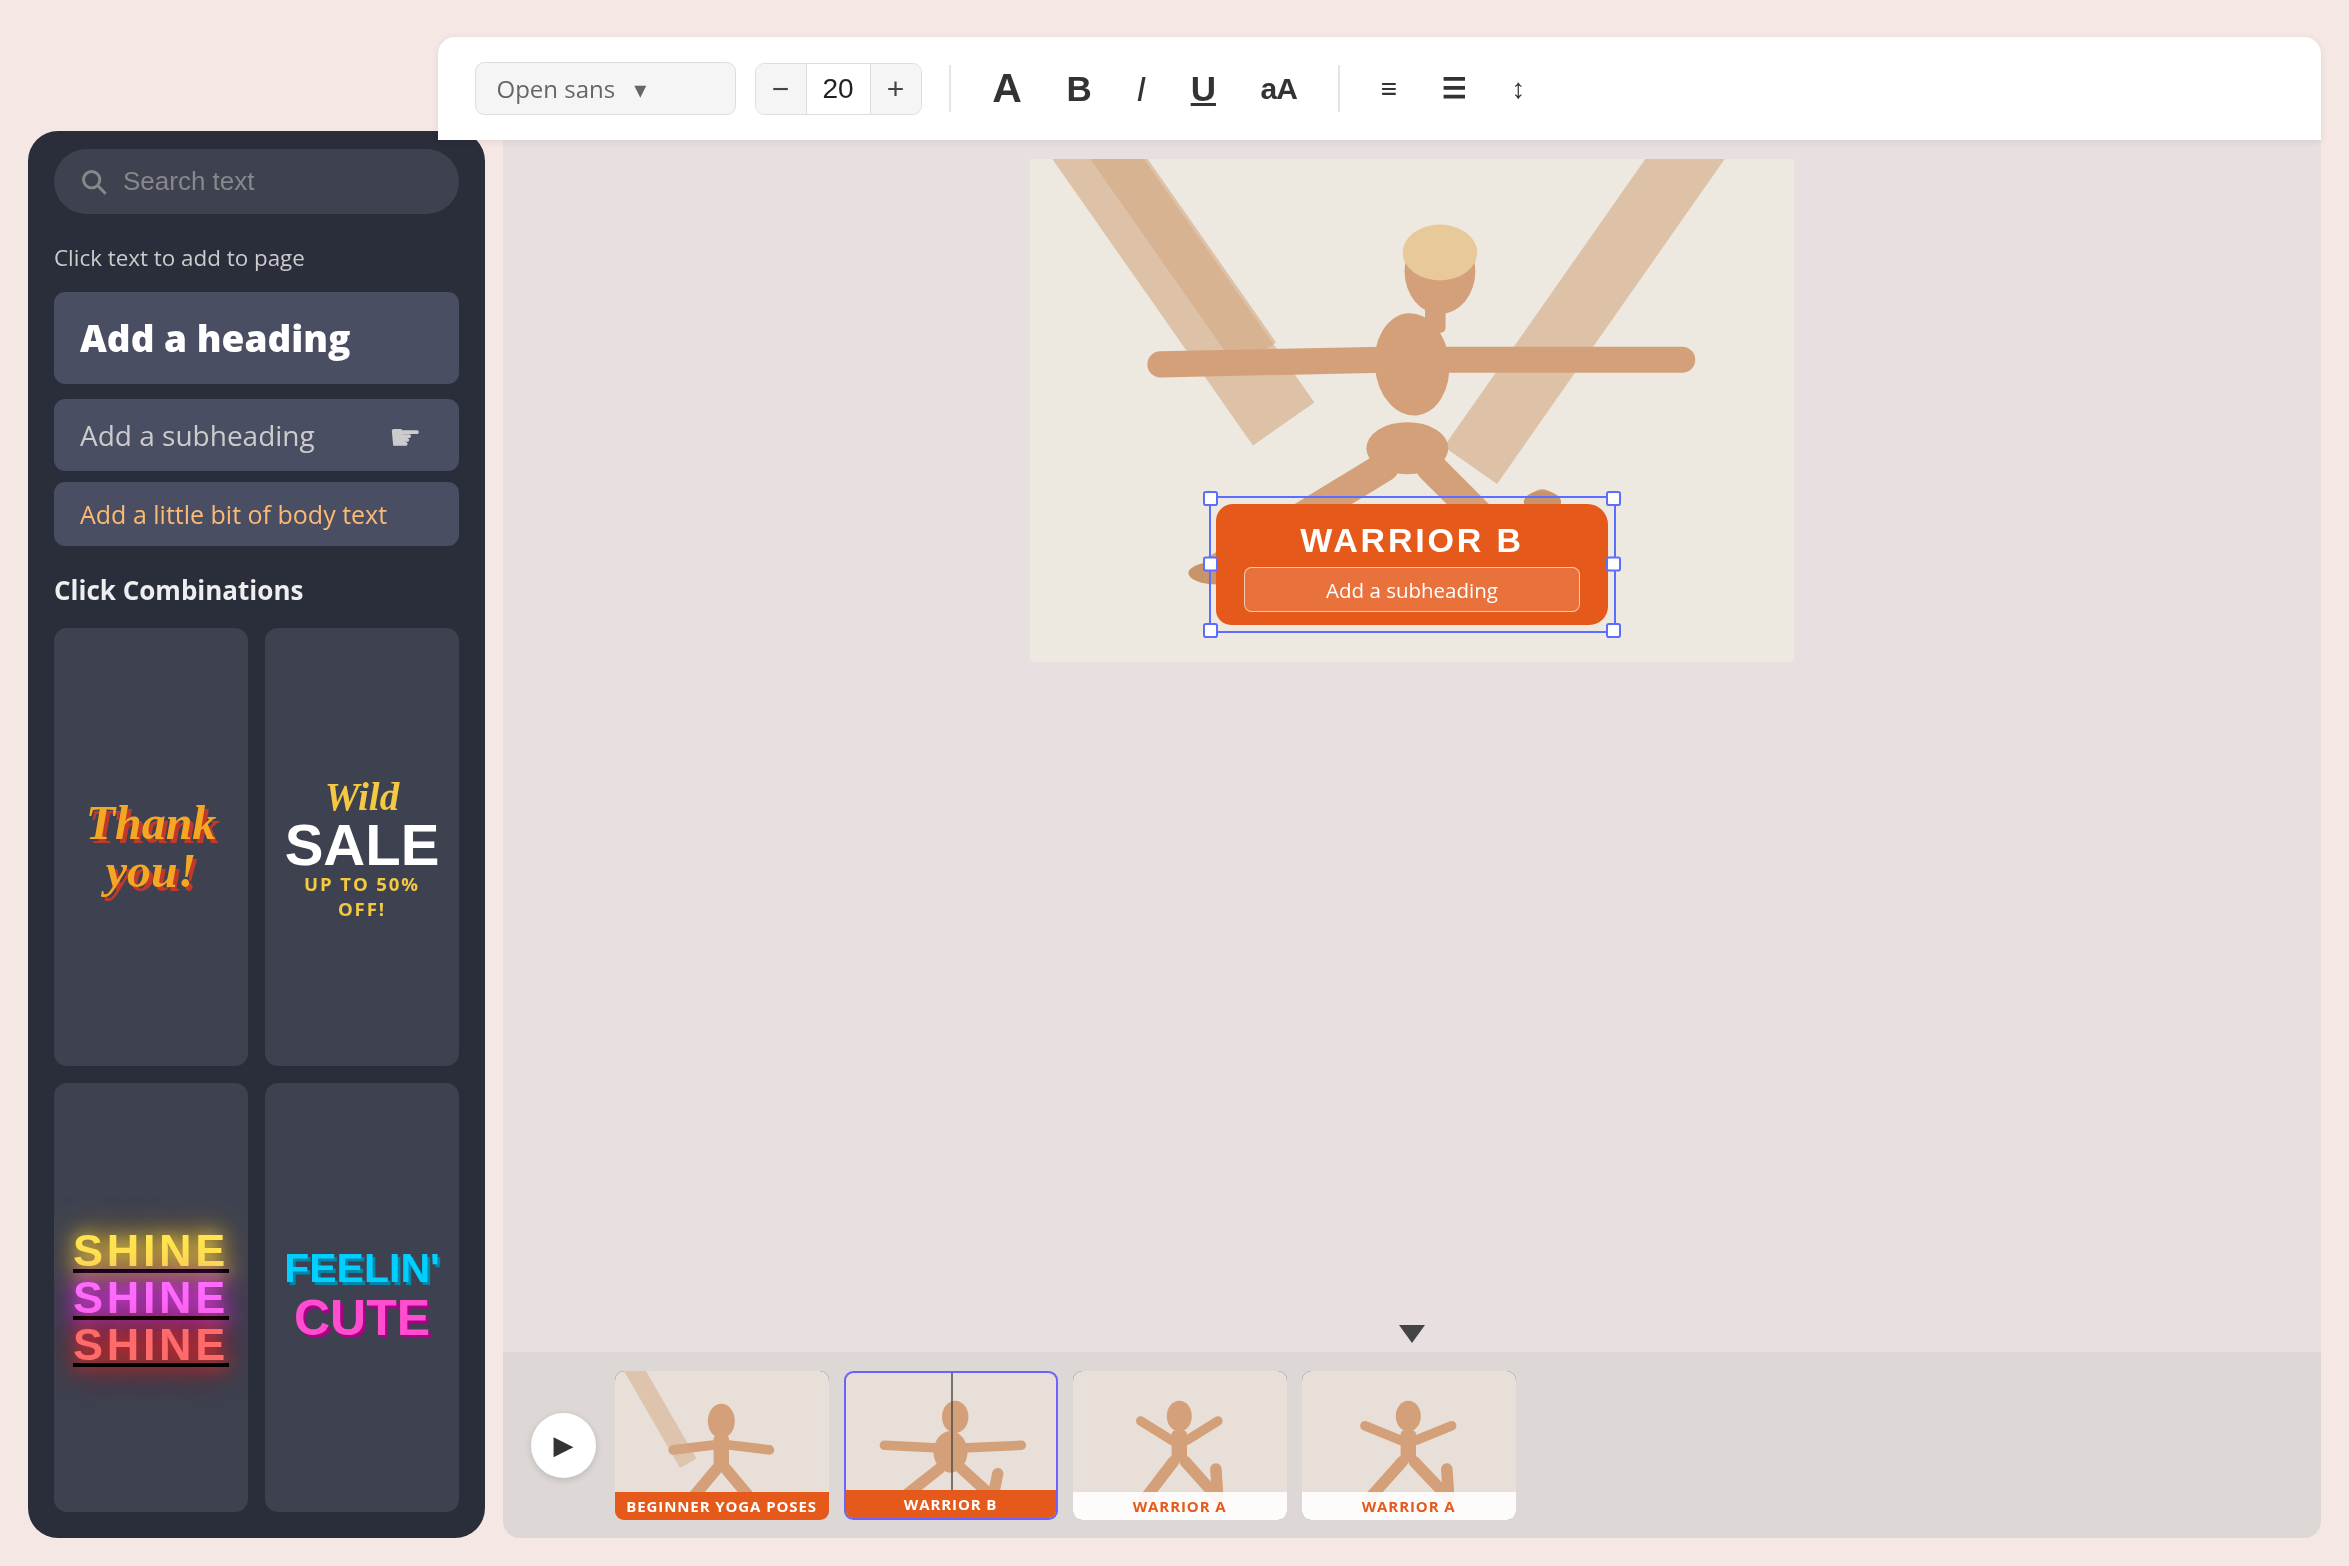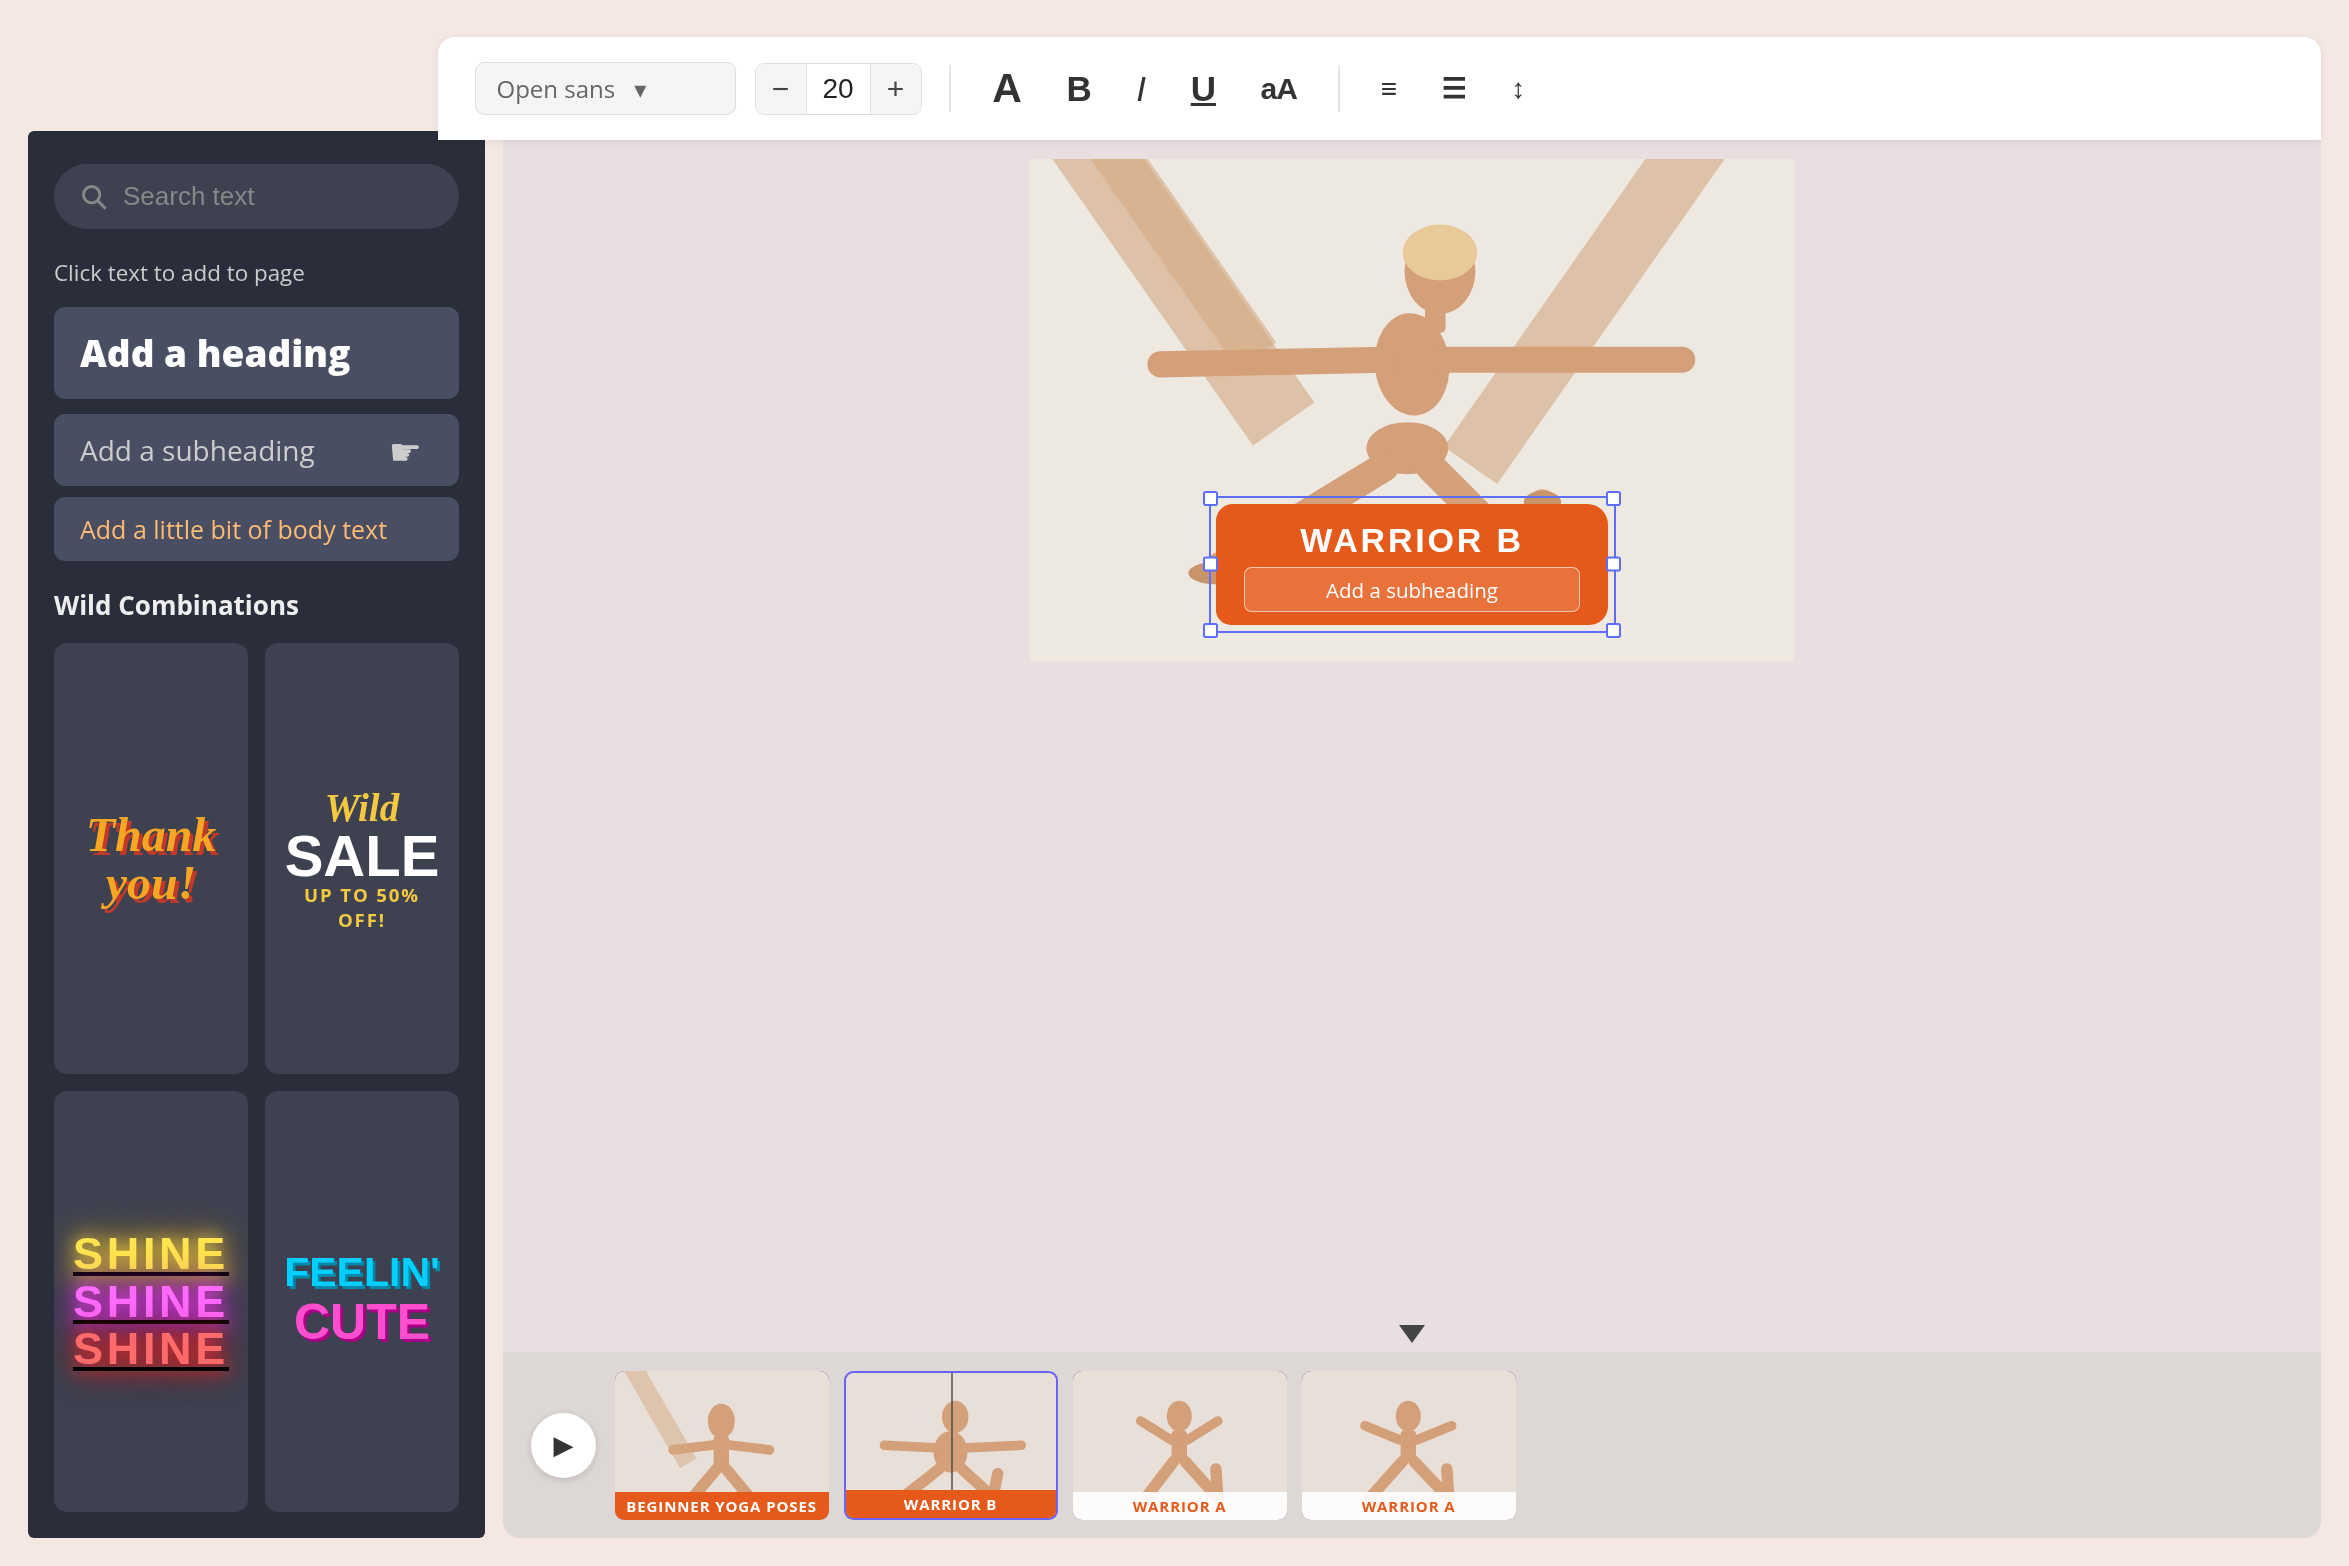--- a/index.html
+++ b/index.html
@@ -92,22 +92,22 @@
     .fmt-align { font-size: 28px; }
 
     
     #sidebar {
       position: absolute;
       top: 131px;
       left: 28px;
       width: 457px;
       bottom: 28px;
       background: #2a2d3a;
-      border-radius: 6px;
-      padding: 33px 26px 26px;
+      border-radius: 30px;
+      padding: 18px 26px 26px;
       display: flex;
       flex-direction: column;
       gap: 0;
       overflow: hidden;
     }
 
     
     .search-bar {
       background: #3d4150;
       border-radius: 47px;
@@ -542,21 +542,21 @@
 
   <div class="text-btn-heading">Add a heading</div>
 
   <div class="text-btn-subheading">
     <span>Add a subheading</span>
     <span class="cursor-hand">☛</span>
   </div>
 
   <div class="text-btn-body">Add a little bit of body text</div>
 
-  <div class="combos-label">Wild Combinations</div>
+  <div class="combos-label">Click Combinations</div>
 
   <div class="combo-grid">
 
     <div class="combo-card">
       <div class="thankyou-text">
         <span>Thank</span>
         <span>you!</span>
       </div>
     </div>
 

